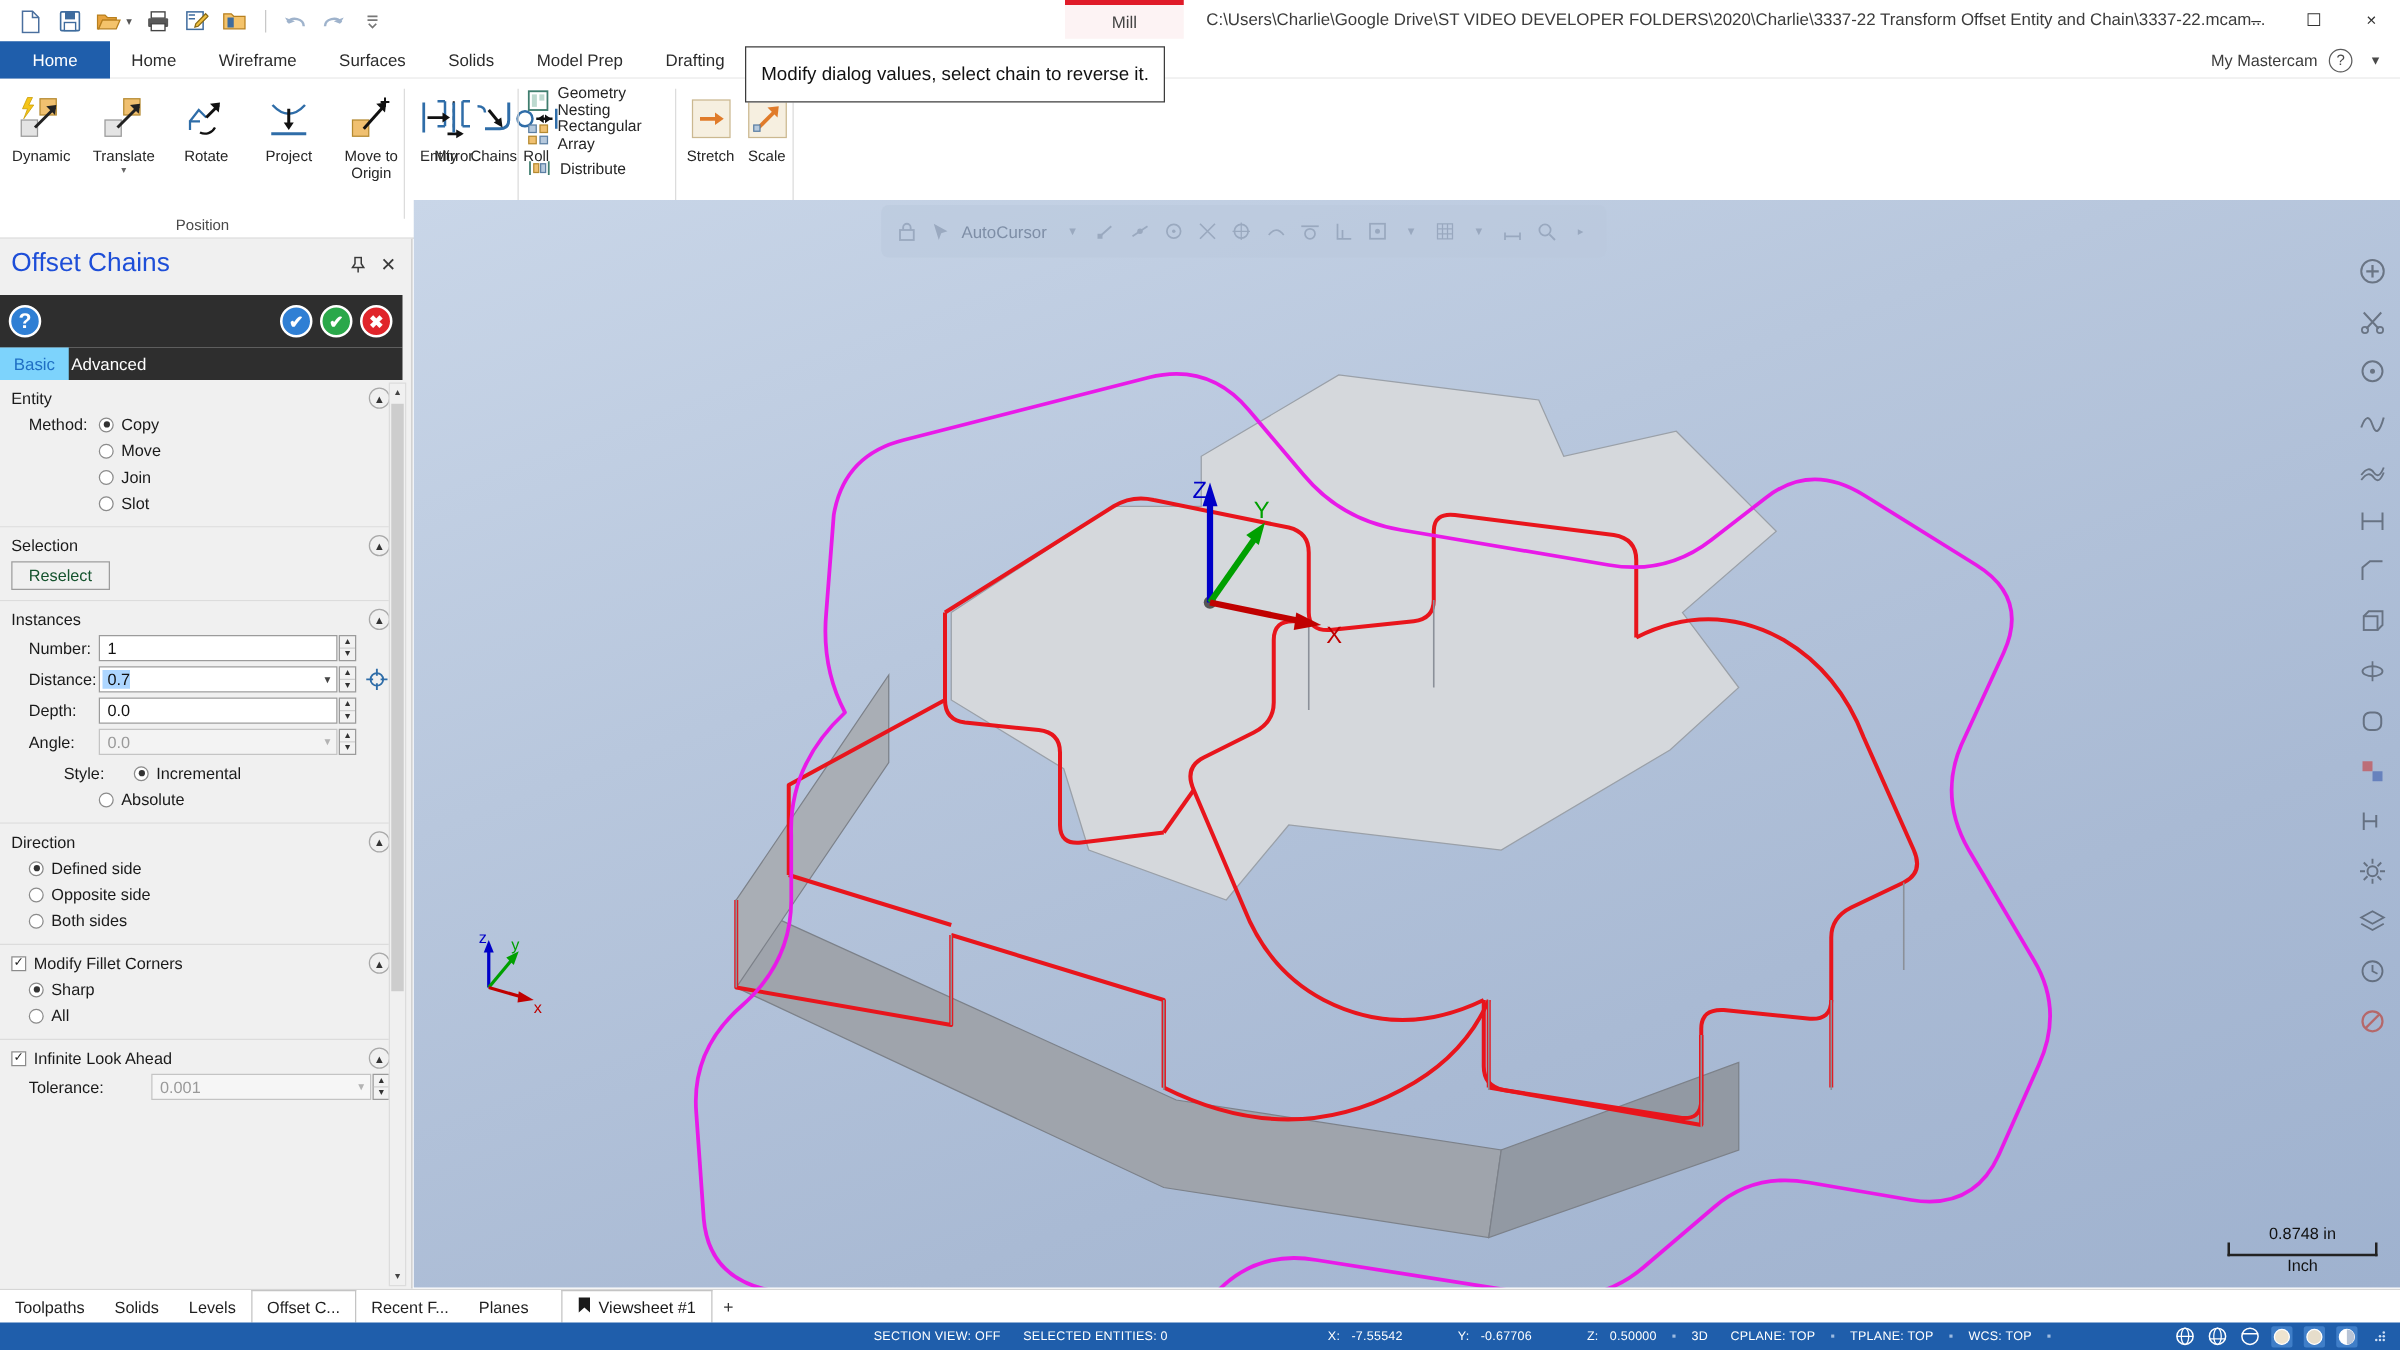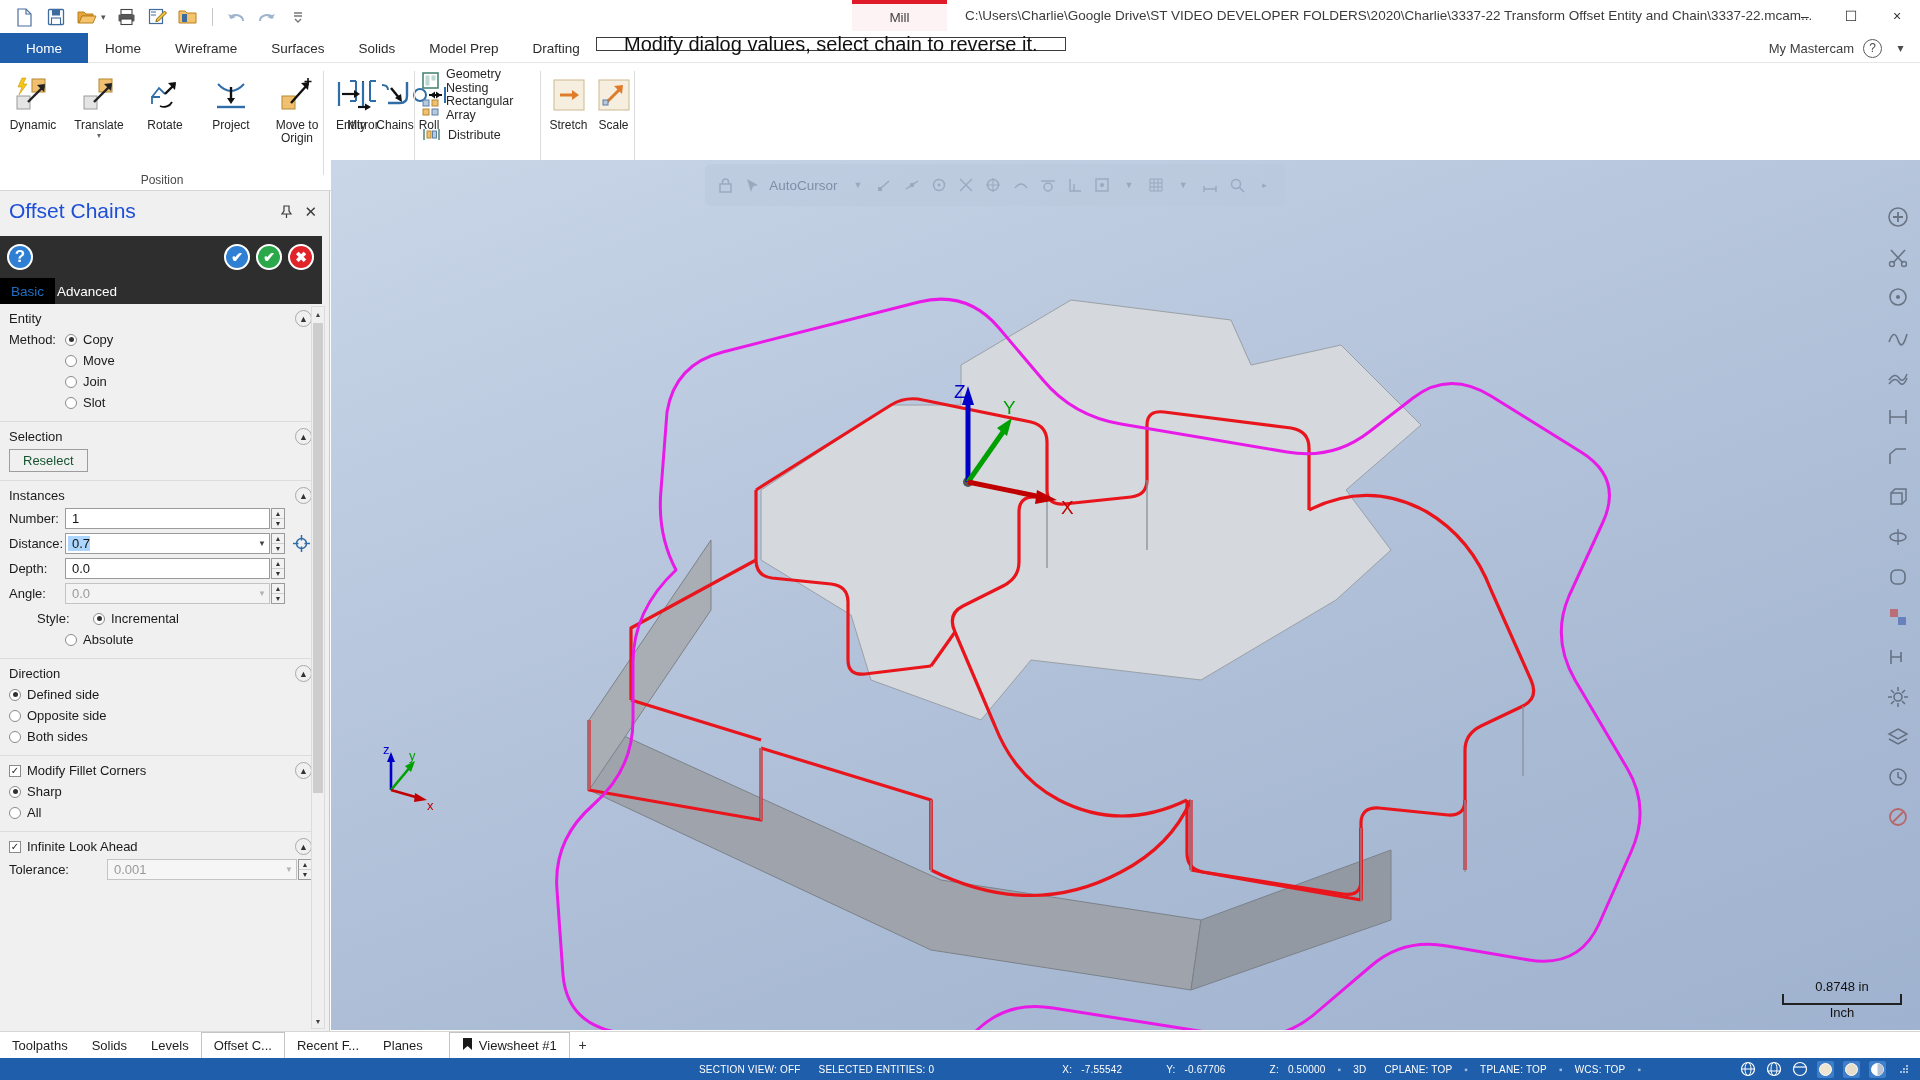--- a/index.html
+++ b/index.html
@@ -33,23 +33,23 @@
   
   .ribtabs { position:absolute; left:0; top:33px; width:1920px; height:30px; background:#fff; border-bottom:1px solid #e6e6e6; }
   .ribtabs .tabs { display:flex; height:30px; align-items:stretch; }
   .ribtab { padding:0 17px; display:flex; align-items:center; font-size:13.5px; color:#2c2c2c; white-space:nowrap; }
   .ribtab.file { background:#1f5eab; color:#fff; padding:0 26px; font-weight:400; }
   .mastercam-right { position:absolute; right:10px; top:0; height:30px; display:flex; align-items:center; gap:9px; color:#3d3d3d; font-size:13px; }
   .circ-ic { width:19px; height:19px; border-radius:50%; border:1.4px solid #5b5b5b; display:flex; align-items:center; justify-content:center; font-size:12px; color:#4a4a4a; }
 
   
   .tooltip {
-    position:absolute; left:596px; top:37px; height:14px; padding:0 27px;
+    position:absolute; left:596px; top:37px; height:45px; padding:0 12px;
     background:#fff; border:1px solid #3c3c3c; display:flex; align-items:center;
-    font-size:20px; color:#111; z-index:40; white-space:nowrap;
+    font-size:15px; color:#111; z-index:40; white-space:nowrap;
   }
 
   
   .ribbon { position:absolute; left:0; top:63px; width:1920px; height:128px; background:#fff; border-bottom:1px solid #d6d6d6; }
   .rgroup { position:absolute; top:0; height:128px; }
   .rgroup .items { display:flex; align-items:flex-start; height:104px; padding-top:5px; }
   .rgroup .gname { position:absolute; bottom:4px; width:100%; text-align:center; font-size:12px; color:#4a4a4a; }
   .rgroup .vsep { position:absolute; right:0; top:8px; width:1px; height:104px; background:#dcdcdc; }
   .bigbtn { width:66px; display:flex; flex-direction:column; align-items:center; padding-top:6px; cursor:default; }
   .bigbtn .glyph { height:42px; display:flex; align-items:center; justify-content:center; }
@@ -66,29 +66,29 @@
   .panel-close { position:absolute; right:12px; top:12px; font-size:15px; color:#3a3a3a; }
   .dark-bar { position:absolute; left:0; top:45px; width:322px; height:42px; background:#2e2e2e; }
   .help-btn { position:absolute; left:7px; top:8px; width:26px; height:26px; border-radius:50%; background:#2f7fd4; color:#fff; display:flex; align-items:center; justify-content:center; font-size:17px; font-weight:bold; border:2px solid #fff; }
   .act-btns { position:absolute; right:8px; top:8px; display:flex; gap:6px; }
   .abtn { width:26px; height:26px; border-radius:50%; display:flex; align-items:center; justify-content:center; color:#fff; font-size:14px; border:2px solid #fff; font-weight:bold; }
   .abtn.blue { background:#2f7fd4; }
   .abtn.green { background:#2aa84a; }
   .abtn.red { background:#e0242a; }
   .tabstrip { position:absolute; left:0; top:87px; width:322px; height:26px; background:#2e2e2e; }
   .ptab { position:absolute; top:0; height:26px; display:flex; align-items:center; padding:0 11px; font-size:13.5px; }
-  .ptab.active { background:#000000; color:#1f6fc4; left:0; }
+  .ptab.active { background:#7dd3fc; color:#1f6fc4; left:0; }
   .ptab.inactive { color:#fff; left:46px; }
   .pbody { position:absolute; left:0; top:113px; width:322px; height:727px; overflow:hidden; background:#f0f0f0; }
 
   .sect { position:relative; border-bottom:1px solid #dcdcdc; background:#f0f0f0; padding:6px 0 8px 0; }
   .sect-head { display:flex; align-items:center; justify-content:space-between; padding:0 10px 2px 9px; }
   .sect-title { font-size:13px; color:#1a1a1a; }
   .chev { width:17px; height:17px; border-radius:50%; border:1px solid #a9a9a9; display:flex; align-items:center; justify-content:center; font-size:9px; color:#333; background:#f0f0f0; }
-  .row { display:flex; align-items:center; padding:2px 10px 2px 9px; min-height:21px; }
+  .row { display:flex; align-items:center; padding:2px 10px 2px 23px; min-height:21px; }
   .row .lbl { width:56px; font-size:13px; color:#1a1a1a; flex:0 0 auto; }
   .radio { display:flex; align-items:center; gap:6px; font-size:13px; color:#1a1a1a; }
   .rdot { width:12px; height:12px; border-radius:50%; border:1px solid #8b8b8b; background:#fff; position:relative; flex:0 0 auto; }
   .rdot.on::after { content:""; position:absolute; left:2.5px; top:2.5px; width:5px; height:5px; border-radius:50%; background:#333; }
   .cbx { width:12px; height:12px; border:1px solid #8b8b8b; background:#fff; display:flex; align-items:center; justify-content:center; font-size:10px; color:#222; flex:0 0 auto; line-height:1; }
   .txtbtn { margin:2px 0 0 9px; padding:3px 13px; background:#f0f0f0; border:1px solid #9d9d9d; font-size:13px; color:#14532d; }
   .field { position:relative; flex:1 1 auto; height:21px; border:1px solid #9b9b9b; background:#fff; display:flex; align-items:center; padding:0 2px; }
   .field .val { font-size:13px; color:#111; padding-left:4px; }
   .field .val.sel { background:#add6ff; color:#111; }
   .field .val.dim { color:#9a9a9a; }

